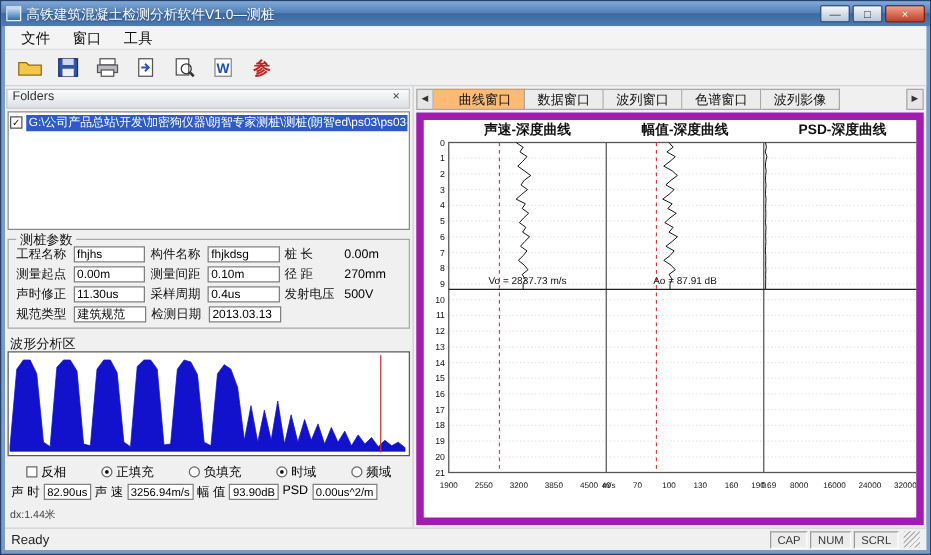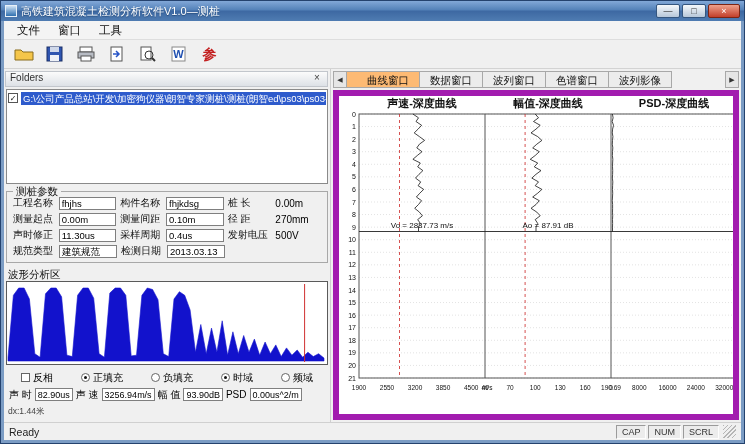--- a/index.html
+++ b/index.html
@@ -42,21 +42,21 @@
 .param-value{white-space:nowrap;overflow:hidden;}
 .param-value.boxed{width:58px;height:13px;border:1px solid #7f7f7f;background:#fff;font-size:9.5px;line-height:12px;padding-left:2px;}
 .param-value.plain{width:52px;font-size:10px;padding-left:2px;}
 .wave-title{position:absolute;left:4px;top:199px;font-size:10.5px;color:#111;}
 #wave-svg{position:absolute;left:2px;top:212px;width:322px;height:84px;background:#fff;border:1px solid #5a5a5a;}
 .controls-row{position:absolute;left:4px;top:302px;width:318px;height:13px;display:flex;align-items:center;gap:28px;justify-content:center;font-size:10px;}
 .ctrl{display:flex;align-items:center;gap:3px;}
 .rdo{width:9px;height:9px;border:1px solid #666;border-radius:50%;background:#fff;position:relative;flex:0 0 auto;}
 .rdo.checked::after{content:'';position:absolute;left:2px;top:2px;width:3px;height:3px;border-radius:50%;background:#111;}
 .cbx{width:9px;height:9px;border:1px solid #666;background:#fff;font-size:8px;line-height:8px;text-align:center;flex:0 0 auto;}
-.readouts-row{position:absolute;left:2px;top:318px;width:324px;height:15px;display:flex;align-items:center;gap:3px;padding-left:3px;font-size:10px;}
+.readouts-row{position:absolute;left:2px;top:318px;width:324px;height:15px;display:flex;align-items:flex-start;gap:3px;padding-left:3px;font-size:10px;}
 .ro-label{white-space:nowrap;}
 .ro-box{border:1px solid #7f7f7f;background:#fff;height:13px;line-height:12px;font-size:9px;padding:0 2px;white-space:nowrap;}
 .tiny-note{position:absolute;left:4px;top:337px;font-size:8.5px;color:#444;}
 
 .rightpanel{position:absolute;left:326px;top:0;right:0;bottom:0;border-left:1px solid #cfcfcf;}
 .tabstrip{position:absolute;left:2px;top:2px;right:2px;height:17px;display:flex;}
 .tab-arrow{width:14px;height:17px;border:1px solid #a8a8a8;background:#e6e6e6;font-size:7px;line-height:16px;text-align:center;color:#333;}
 .tab-arrow.right{margin-left:auto;}
 #tabs-container{display:flex;}
 .tab{height:17px;line-height:16px;padding:0 10px;font-size:10.5px;border:1px solid #a8a8a8;border-left:none;background:#ececec;color:#111;white-space:nowrap;}

